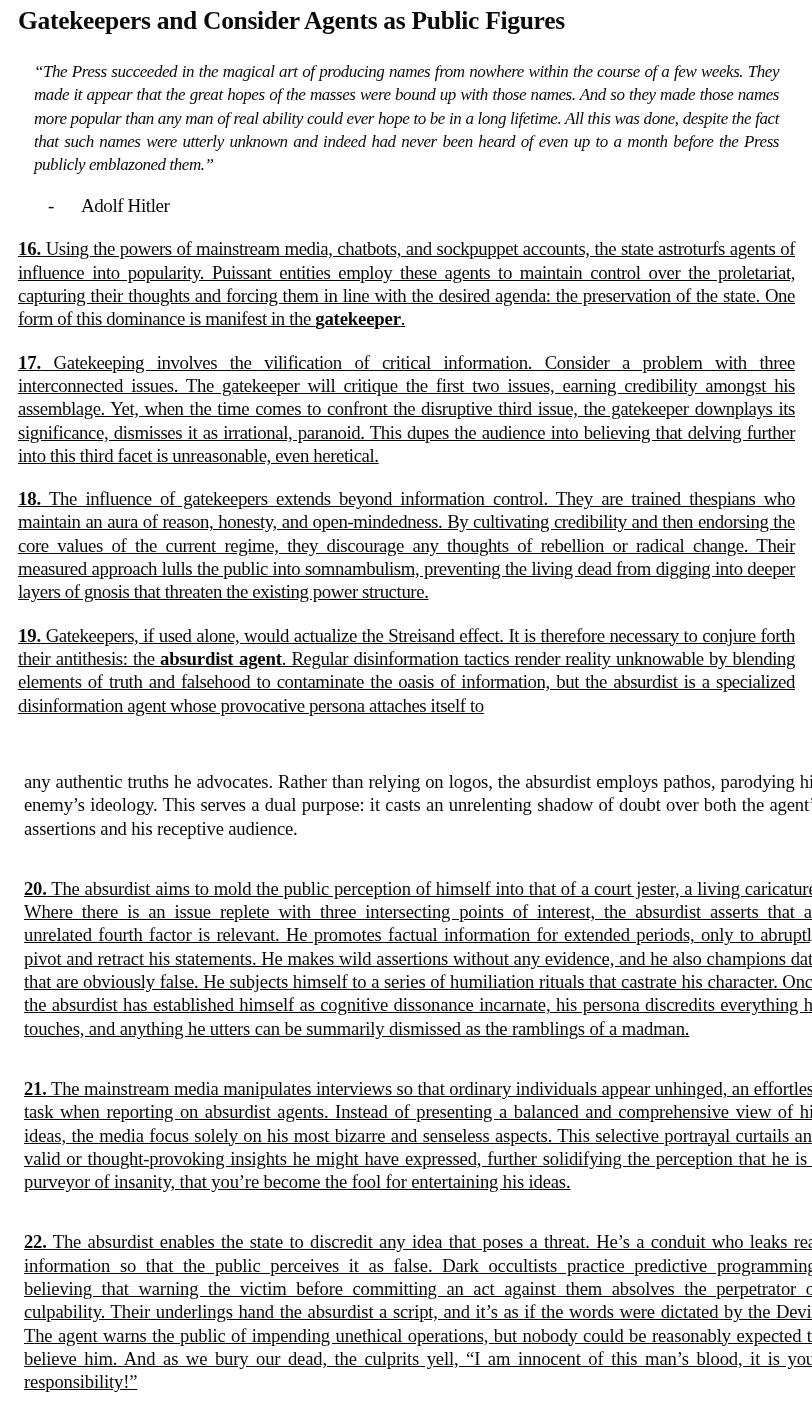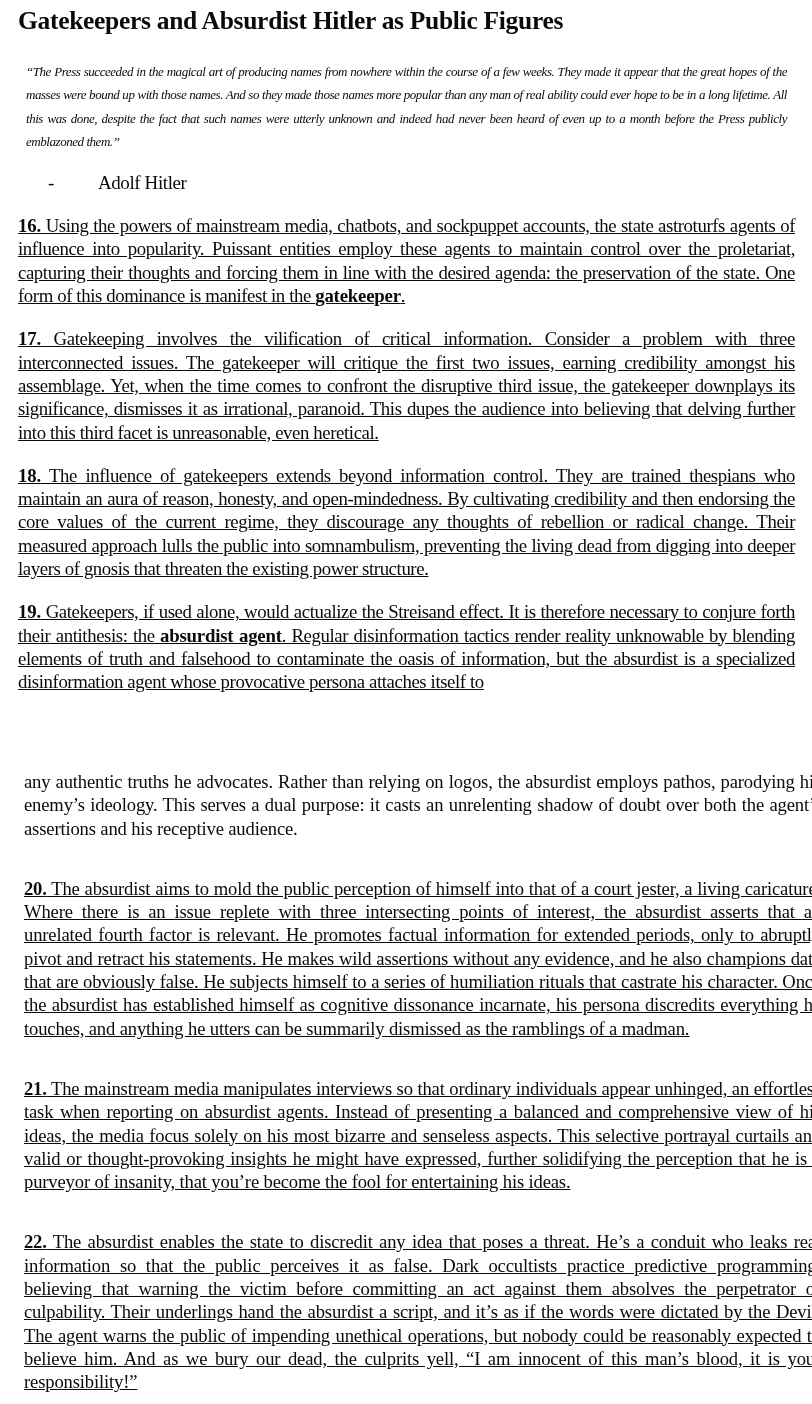--- a/index.html
+++ b/index.html
@@ -35,34 +35,34 @@
     line-height: 23.3px;
   }
   .title {
     margin: 0 0 24px 0;
     font-size: 25.5px;
     line-height: 30px;
     font-weight: bold;
     letter-spacing: -0.3px;
   }
   .quote {
-    margin: 8px;
+    margin: 16px;
     font-style: italic;
-    font-size: 13px;
+    font-size: 17px;
     letter-spacing: -0.45px;
     text-align: justify;
     line-height: 23.3px;
   }
   .attribution {
     margin: 18px 0 8px 30px;
     line-height: 23px;
     font-size: 19px;
   }
   .attribution .name {
-    margin-left: 44px;
+    margin-left: 27px;
   }
   
   .para {
     margin: 20px 0 0 0;
     text-align: justify;
     text-decoration: underline;
   }
   .para b { letter-spacing: -0.2px; }
   
   .page2 {
@@ -82,21 +82,21 @@
   .page2 .para {
     margin: 37px 0 0 0;
   }
 </style>
 </head>
 <body>
 
 <div class="doc">
 
   <section class="page1">
-    <h1 class="title">Gatekeepers and Absurdist Hitler as Public Figures</h1>
+    <h1 class="title">Gatekeepers and Consider Agents as Public Figures</h1>
 
     <p class="quote">“The Press succeeded in the magical art of producing names from nowhere within the course of a few weeks. They made it appear that the great hopes of the masses were bound up with those names. And so they made those names more popular than any man of real ability could ever hope to be in a long lifetime. All this was done, despite the fact that such names were utterly unknown and indeed had never been heard of even up to a month before the Press publicly emblazoned them.”</p>
 
     <div class="attribution">
       <span class="dash">-</span><span class="name">Adolf Hitler</span>
     </div>
 
     <div>
         <p class="para"><b>16.</b> Using the powers of mainstream media, chatbots, and sockpuppet accounts, the state astroturfs agents of influence into popularity. Puissant entities employ these agents to maintain control over the proletariat, capturing their thoughts and forcing them in line with the desired agenda: the preservation of the state. One form of this dominance is manifest in the <b>gatekeeper</b>.</p>
         <p class="para"><b>17.</b> Gatekeeping involves the vilification of critical information. Consider a problem with three interconnected issues. The gatekeeper will critique the first two issues, earning credibility amongst his assemblage. Yet, when the time comes to confront the disruptive third issue, the gatekeeper downplays its significance, dismisses it as irrational, paranoid. This dupes the audience into believing that delving further into this third facet is unreasonable, even heretical.</p>

